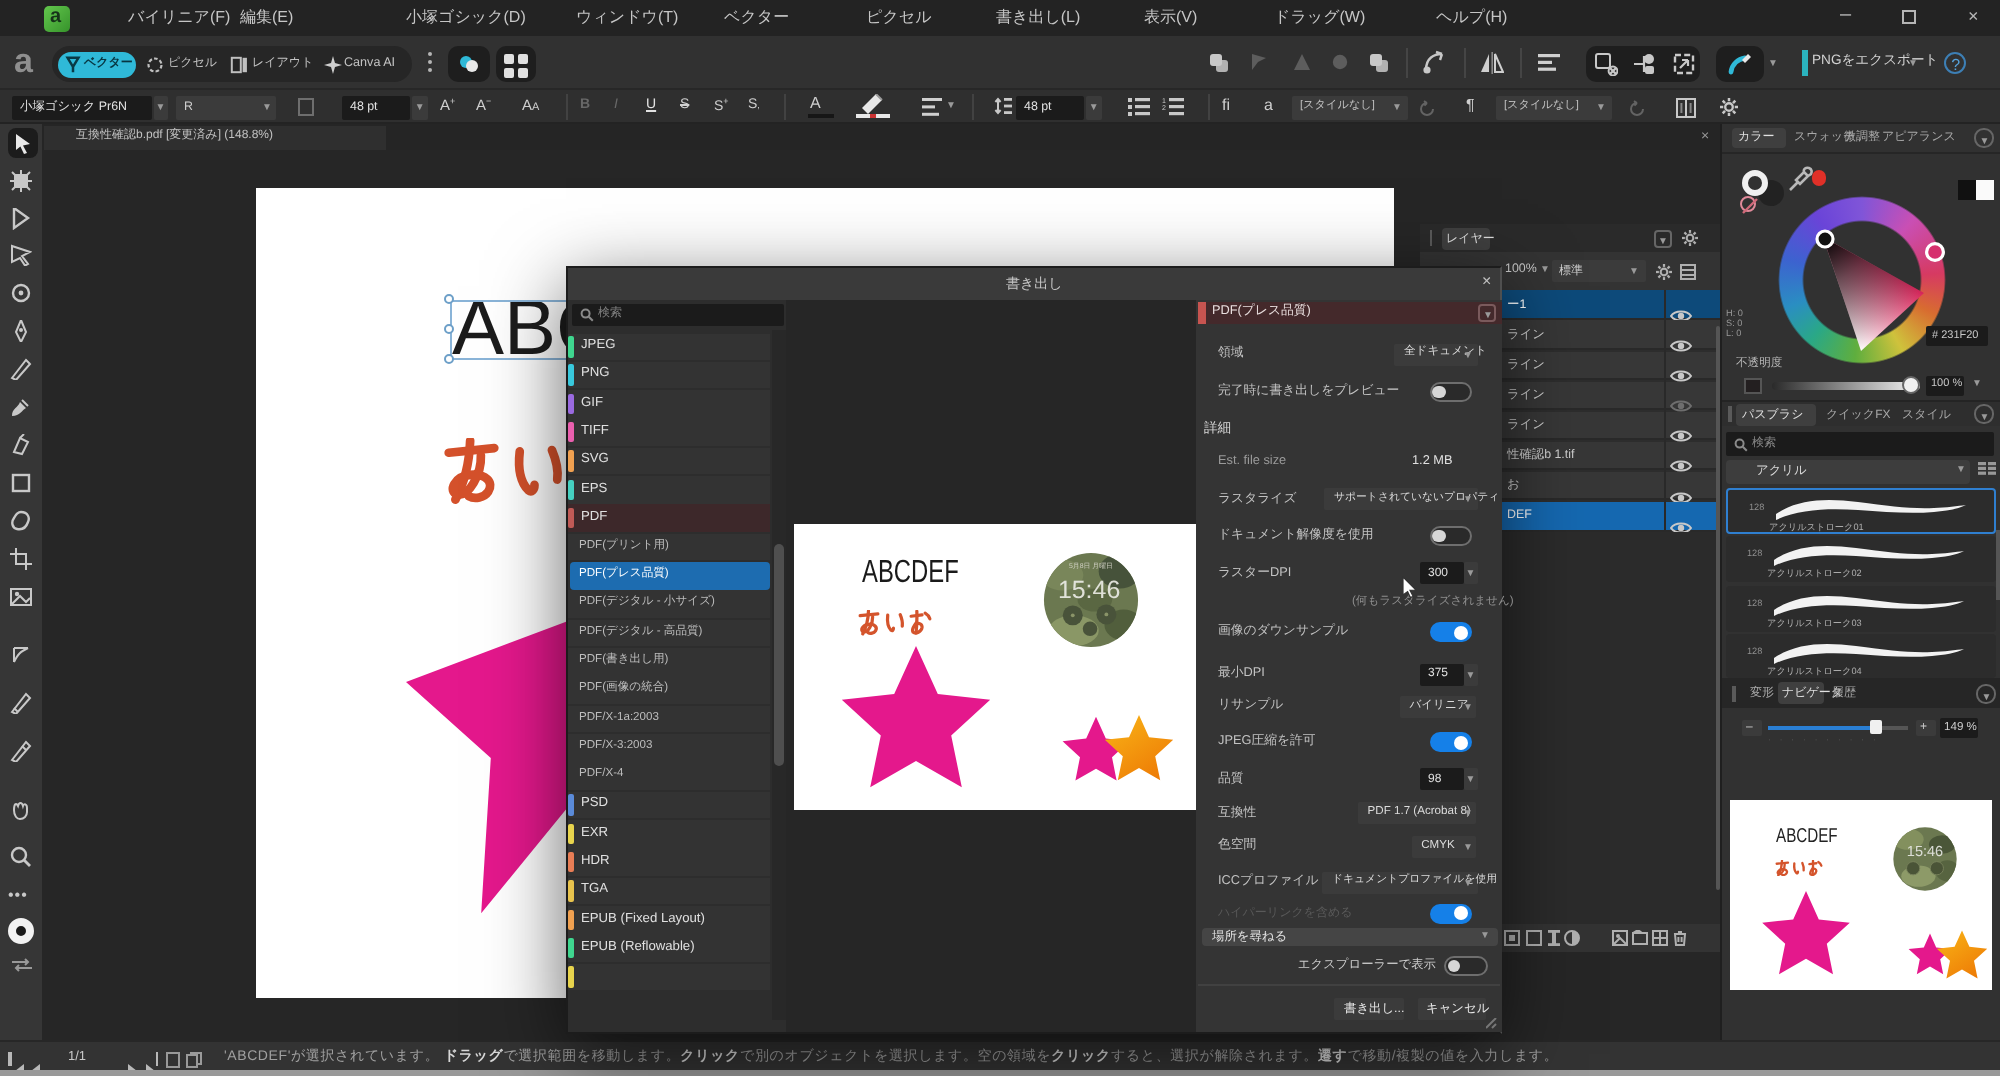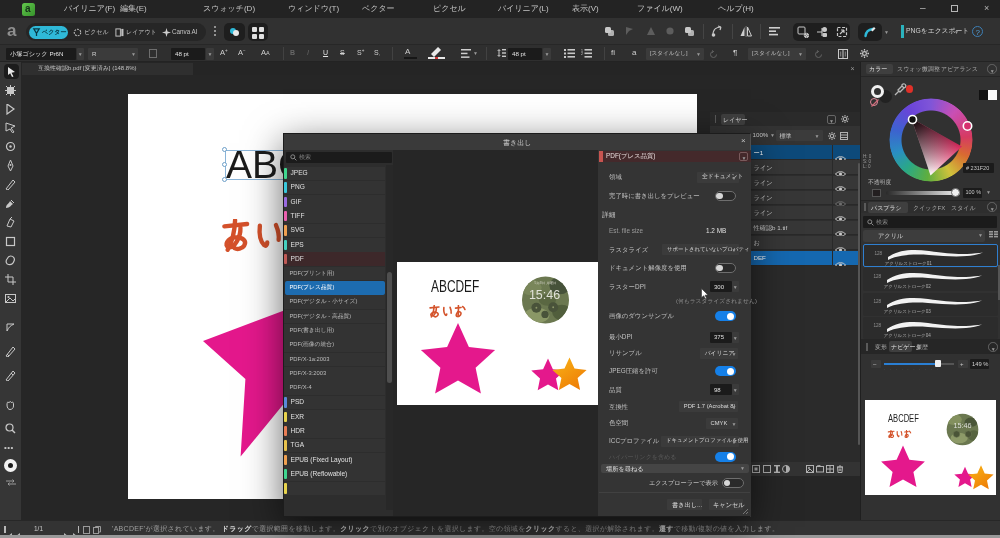--- a/index.html
+++ b/index.html
@@ -10,27 +10,27 @@
 .vv{color:#9a9a9a;font-size:5px}
 </style></head><body>
 <div class="a" style="left:0;top:0;width:1000px;height:538px">
 
 <div class="a" style="left:0;top:0;width:1000px;height:18px;background:#232323"></div>
 <div class="a" style="left:22px;top:2.5px;width:13px;height:13px;border-radius:2.5px;background:linear-gradient(135deg,#63c74d,#36932b)">
       <div class="a tx" style="left:3px;top:1px;font-size:10px;font-weight:bold;color:#16321a">a</div>
     </div>
 <div class="a tx" style="left:64px;top:5px;font-size:8px;color:#c6c6c6">バイリニア(F)</div>
 <div class="a tx" style="left:120px;top:5px;font-size:8px;color:#c6c6c6">編集(E)</div>
-<div class="a tx" style="left:203px;top:5px;font-size:8px;color:#c6c6c6">スウォッチ(D)</div>
+<div class="a tx" style="left:203px;top:5px;font-size:8px;color:#c6c6c6">小塚ゴシック(D)</div>
 <div class="a tx" style="left:288px;top:5px;font-size:8px;color:#c6c6c6">ウィンドウ(T)</div>
 <div class="a tx" style="left:362px;top:5px;font-size:8px;color:#c6c6c6">ベクター</div>
 <div class="a tx" style="left:433px;top:5px;font-size:8px;color:#c6c6c6">ピクセル</div>
-<div class="a tx" style="left:498px;top:5px;font-size:8px;color:#c6c6c6">バイリニア(L)</div>
+<div class="a tx" style="left:498px;top:5px;font-size:8px;color:#c6c6c6">書き出し(L)</div>
 <div class="a tx" style="left:572px;top:5px;font-size:8px;color:#c6c6c6">表示(V)</div>
-<div class="a tx" style="left:637px;top:5px;font-size:8px;color:#c6c6c6">ファイル(W)</div>
+<div class="a tx" style="left:637px;top:5px;font-size:8px;color:#c6c6c6">ドラッグ(W)</div>
 <div class="a tx" style="left:718px;top:5px;font-size:8px;color:#c6c6c6">ヘルプ(H)</div>
 <div class="a tx" style="left:920px;top:3px;font-size:10px;color:#b5b5b5">–</div>
 <div class="a" style="left:951px;top:5px;width:7px;height:7px;border:1px solid #b5b5b5"></div>
 <div class="a tx" style="left:984px;top:4px;font-size:9px;color:#b5b5b5">×</div>
 <div class="a" style="left:0;top:18px;width:1000px;height:27px;background:#313131;border-bottom:1px solid #272727"></div>
 <div class="a tx" style="left:7px;top:22px;font-size:17px;font-weight:bold;color:#8f8f8f">a</div>
 <div class="a" style="left:25.5px;top:23px;width:180px;height:18px;background:#262626;border-radius:9px"></div>
 <div class="a" style="left:28.5px;top:25.5px;width:39px;height:13px;background:#2fb9d8;border-radius:6.5px"></div>
 <svg class="a" style="left:32px;top:27.5px" width="9" height="9" viewBox="0 0 10 10">
       <path d="M2 1 L8 1 L5 6 Z M5 6 L5 9" stroke="#083a46" stroke-width="1.4" fill="none"></path>

